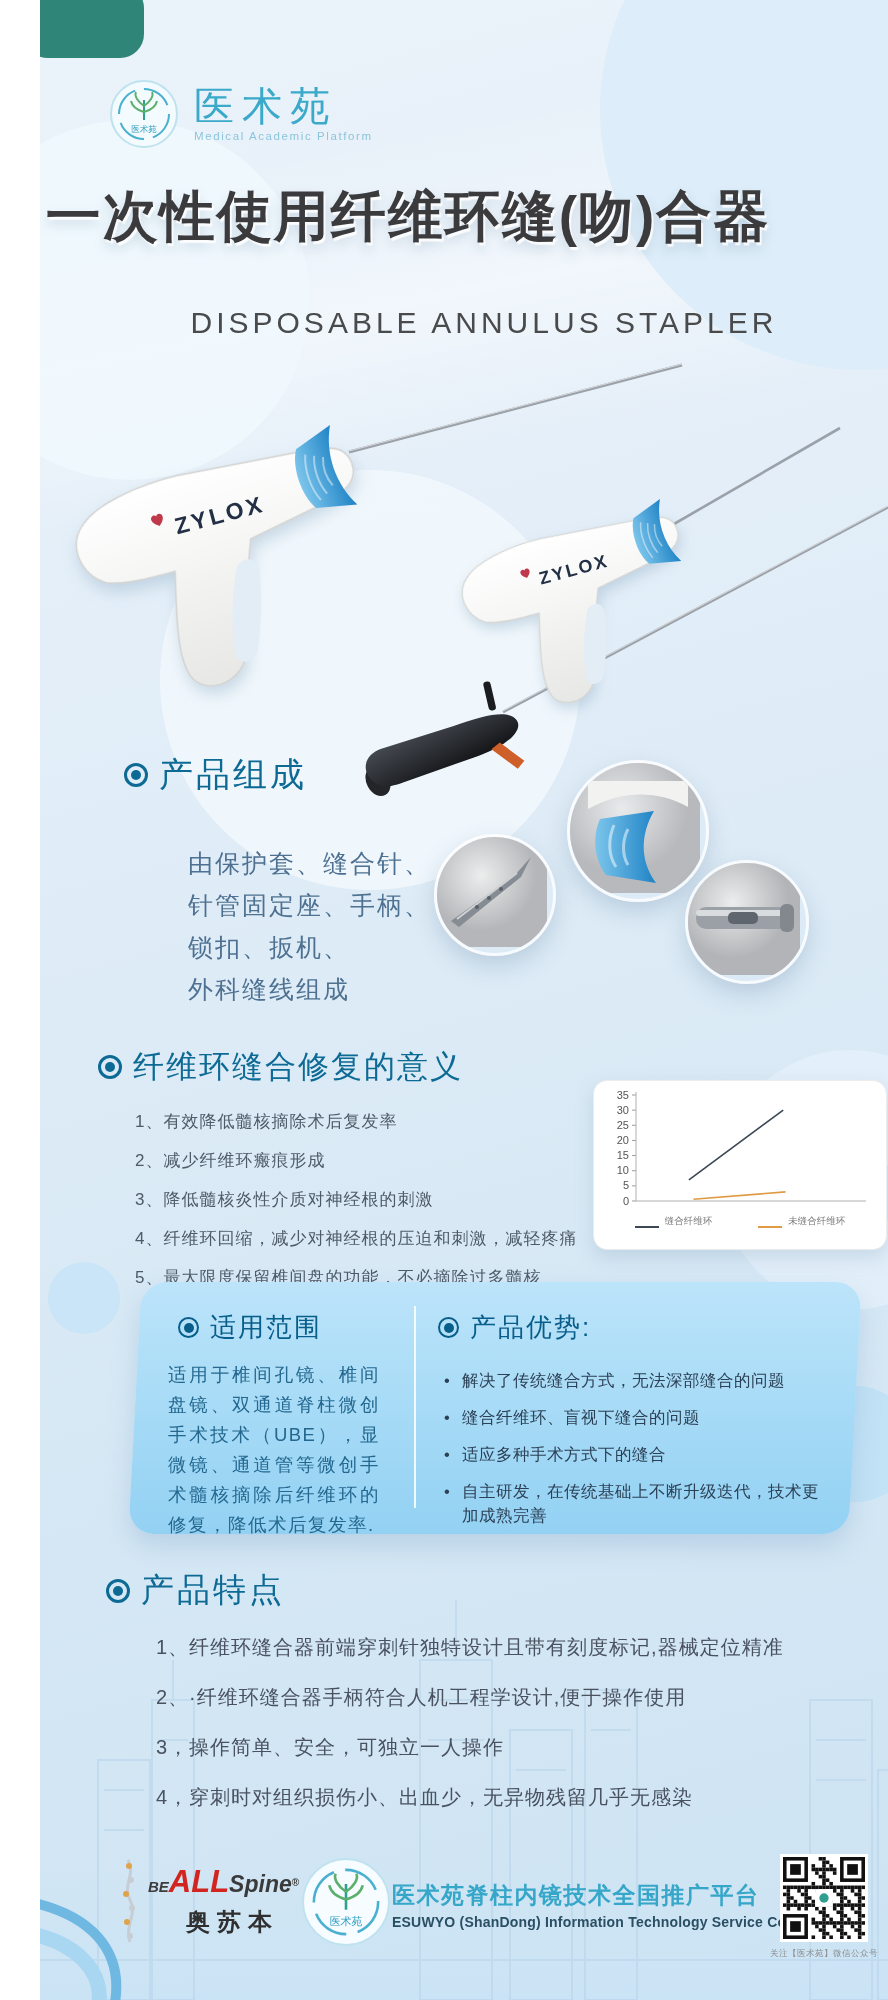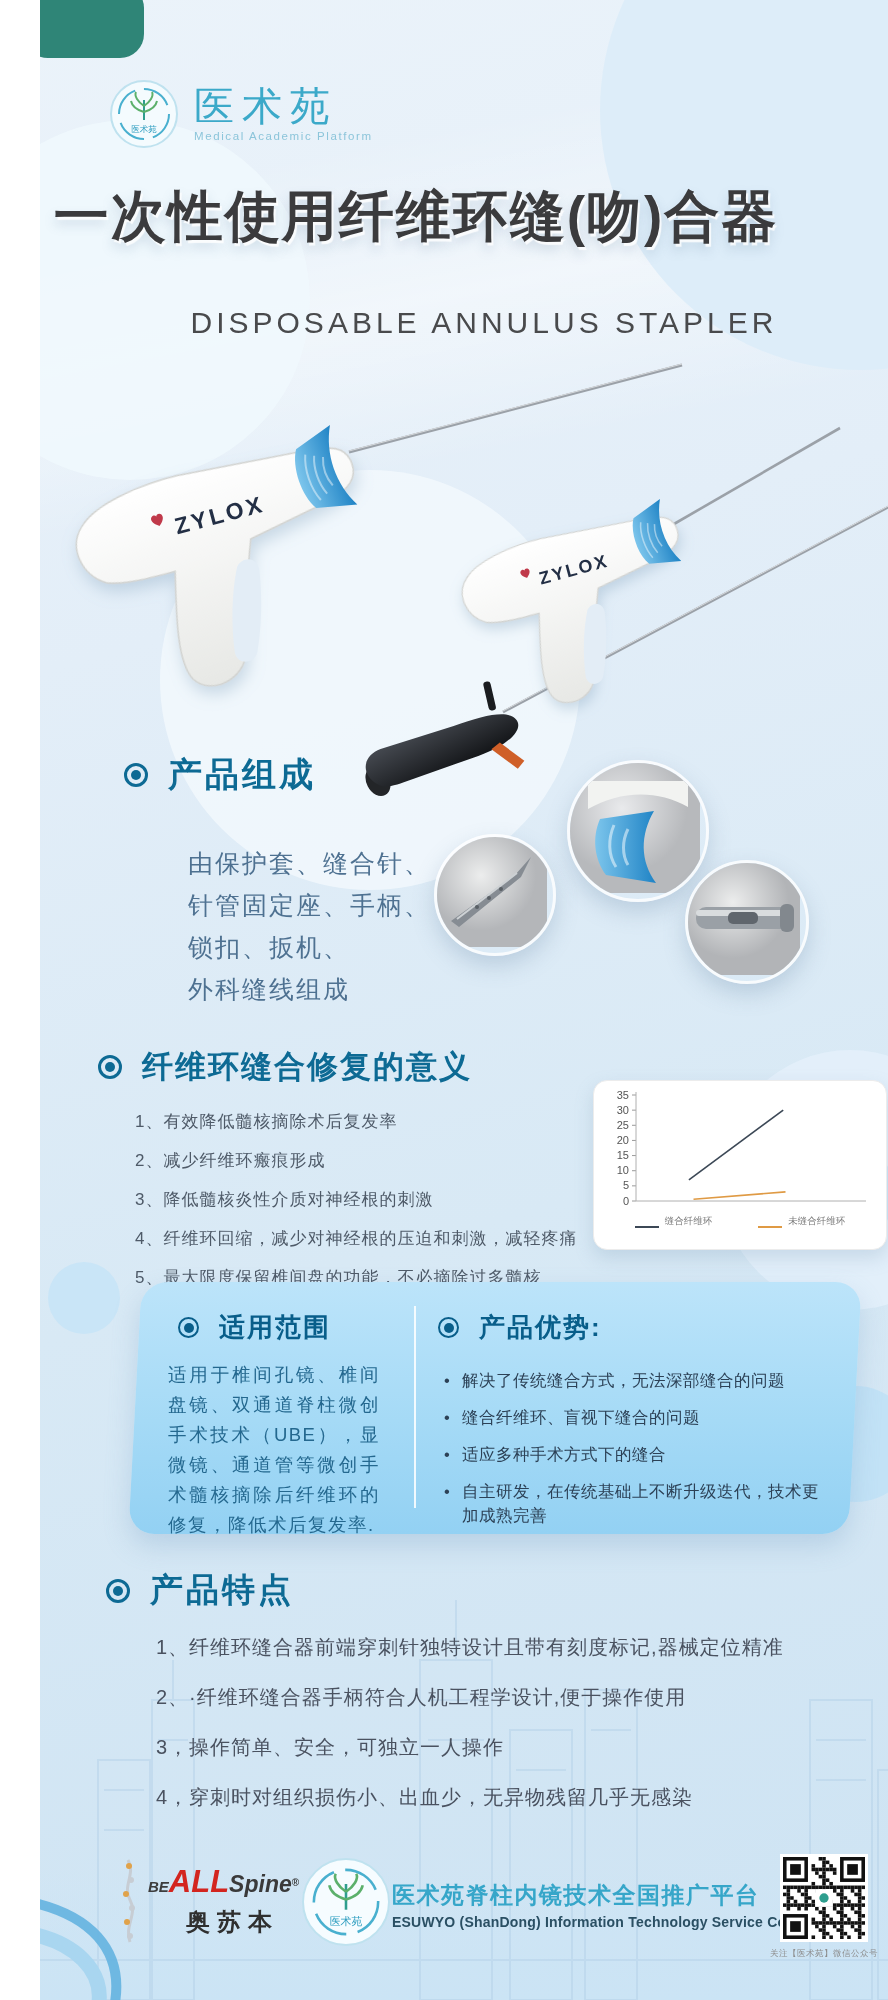--- a/index.html
+++ b/index.html
@@ -19,35 +19,35 @@
   .waves{position:absolute;left:0;top:1840px;}
   
   .logo-row{position:absolute;left:70px;top:80px;display:flex;align-items:center;}
   .logo-badge{position:relative;width:64px;height:64px;border-radius:50%;
     background:#f4fbfe;border:2px solid #bfe2ef;display:flex;align-items:center;justify-content:center;}
   .logo-badge svg{display:block;}
   .logo-text-wrap{margin-left:16px;}
   .logo-cn{font-size:40px;color:#3ba9c9;letter-spacing:8px;font-weight:500;line-height:40px;}
   .logo-en{font-size:11.5px;color:#8cc5da;letter-spacing:1.6px;margin-top:4px;}
   
-  .main-title{position:absolute;left:12px;width:728px;top:180px;text-align:center;
+  .main-title{position:absolute;left:4px;width:728px;top:180px;text-align:center;
     font-size:55px;font-weight:900;color:#3b3b3d;letter-spacing:2px;
     text-shadow:2px 3px 1px rgba(255,255,255,.85),0 7px 12px rgba(110,140,170,.30);}
   .sub-title{position:absolute;left:0;width:888px;top:306px;text-align:center;
     font-size:30px;color:#494a4c;letter-spacing:4px;font-weight:500;}
   
   .product-svg{position:absolute;left:0;top:355px;pointer-events:none;}
   .detail-circle{position:absolute;border-radius:50%;overflow:hidden;
     border:3px solid rgba(255,255,255,.8);box-shadow:0 10px 22px rgba(110,140,170,.30);}
   .detail-circle svg{display:block;}
   .c1{left:527px;top:760px;width:136px;height:136px;}
   .c2{left:394px;top:834px;width:116px;height:116px;}
   .c3{left:645px;top:860px;width:118px;height:118px;}
   
-  .sec-head{position:absolute;display:flex;align-items:center;gap:20px;font-weight:700;color:#0d6a94;justify-content:space-between;}
+  .sec-head{position:absolute;display:flex;align-items:center;gap:11px;font-weight:400;color:#0d6a94;justify-content:space-between;}
   .bullseye{display:inline-block;box-sizing:border-box;border:3px solid currentColor;border-radius:50%;position:relative;flex:none;}
   .bullseye::after{content:'';position:absolute;inset:4px;background:currentColor;border-radius:50%;}
   .bz24{width:24px;height:24px;}
   .bz20{width:21px;height:21px;border-width:2.5px;}
   .bz20::after{inset:3.5px;}
   .h-comp{left:84px;top:752px;font-size:34px;letter-spacing:3px;}
   .h-sig{left:58px;top:1046px;font-size:31px;letter-spacing:2px;}
   .h-feat{left:66px;top:1568px;font-size:33px;letter-spacing:3px;}
   
   .comp-body{position:absolute;left:148px;top:842px;font-size:25px;line-height:42px;

